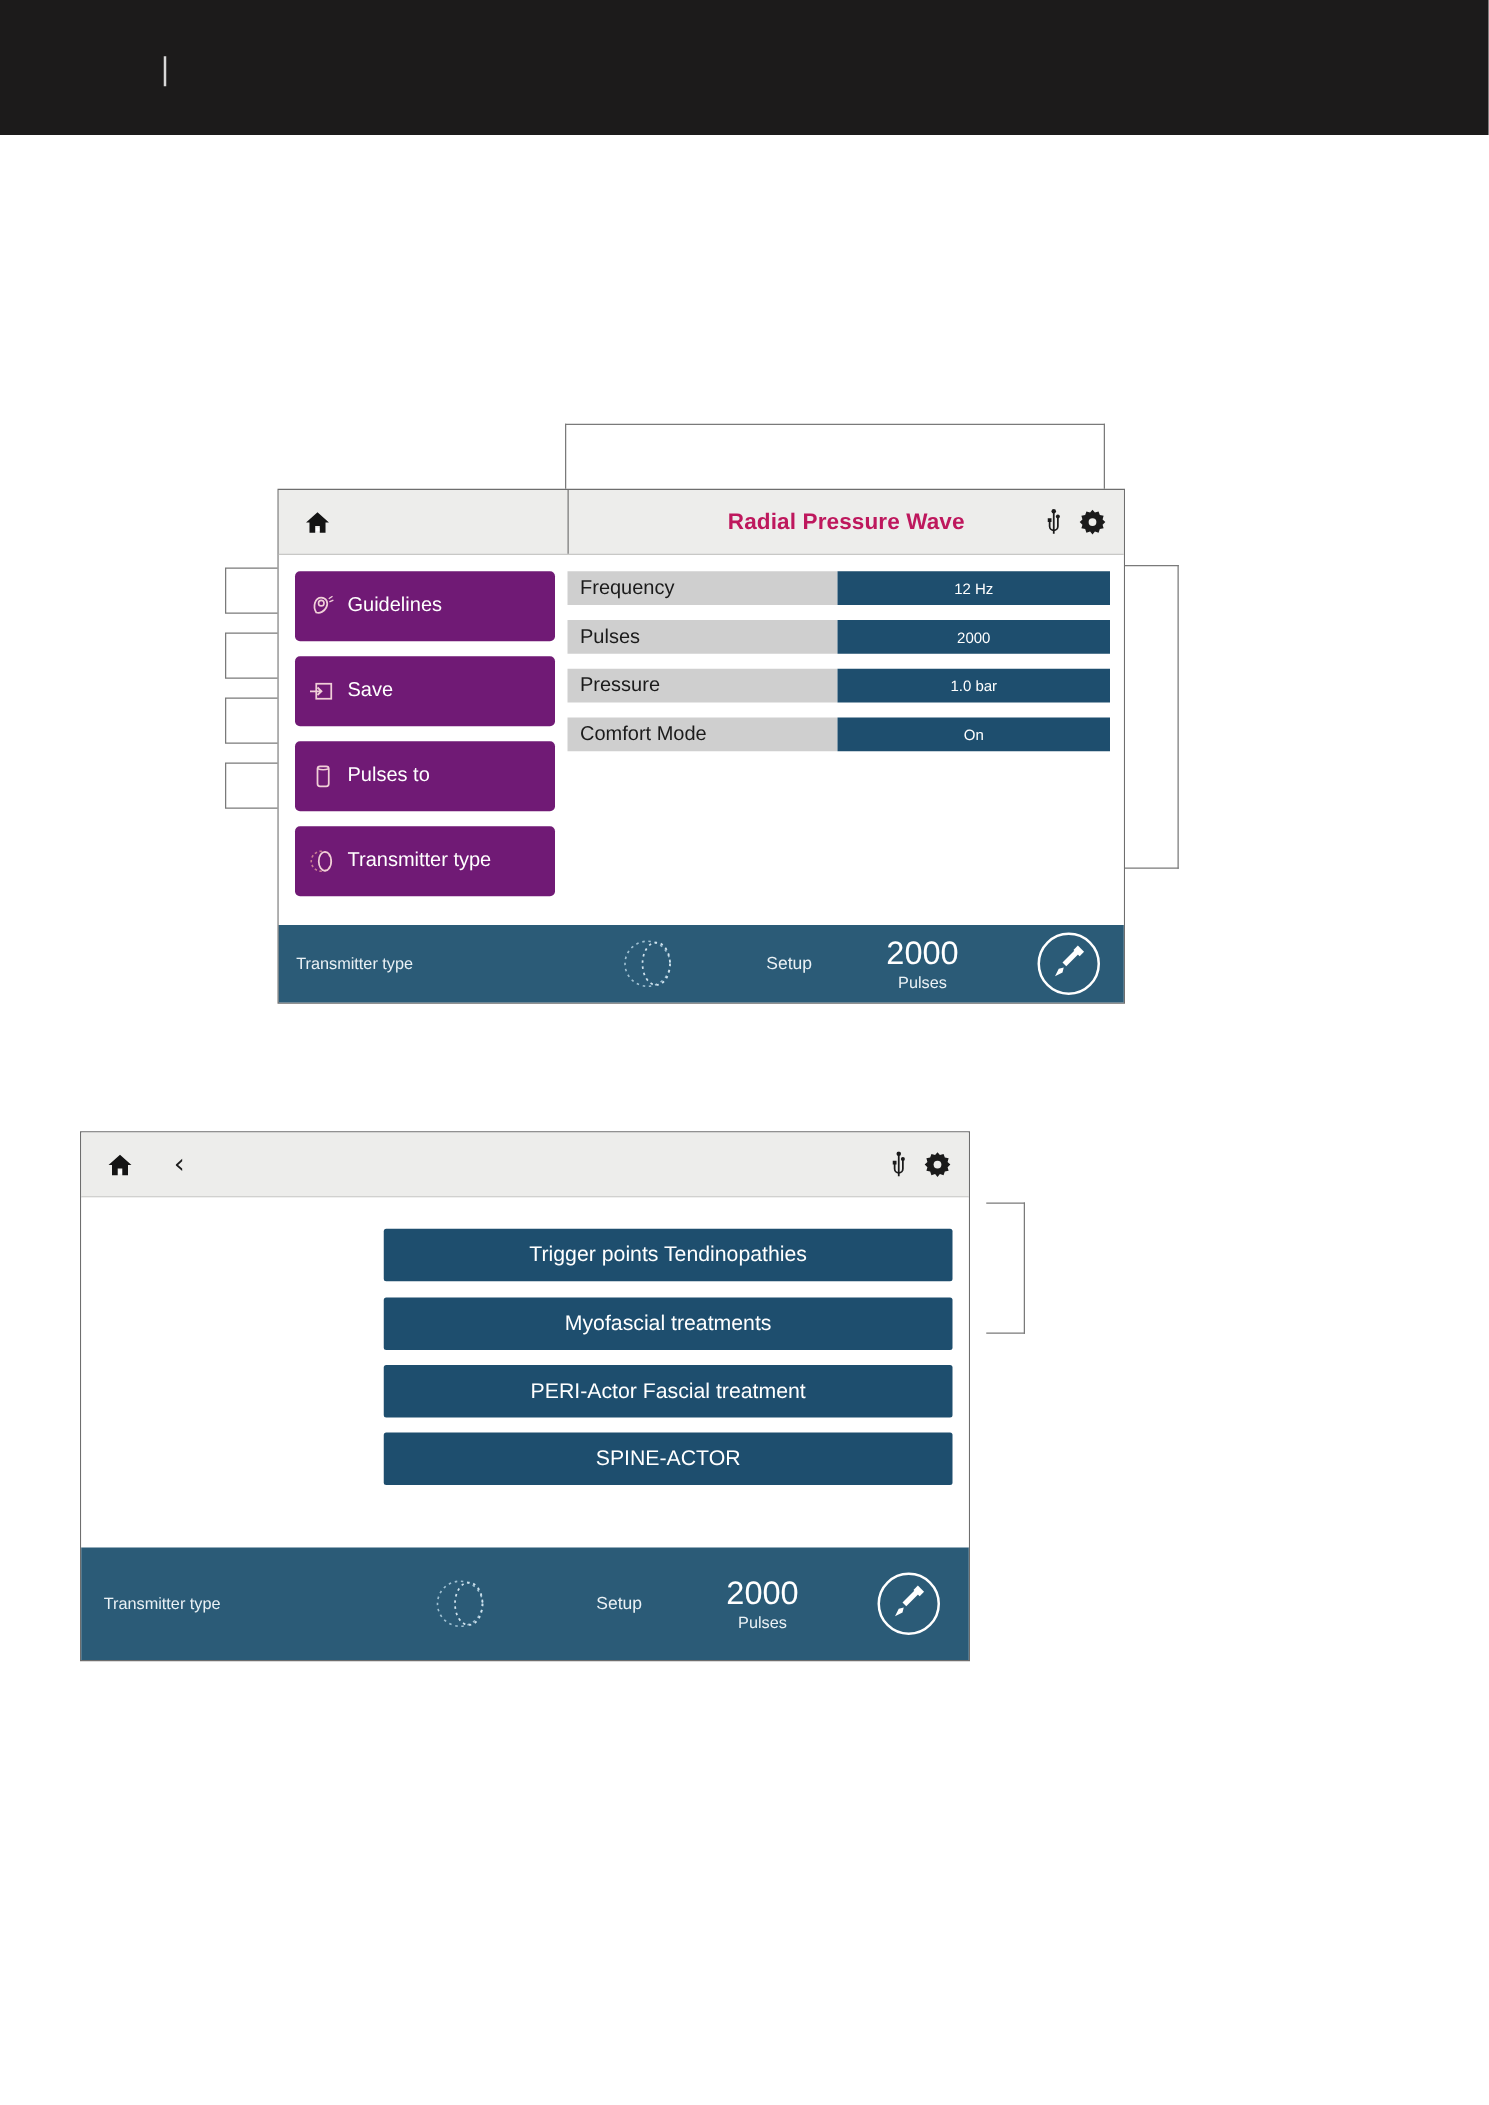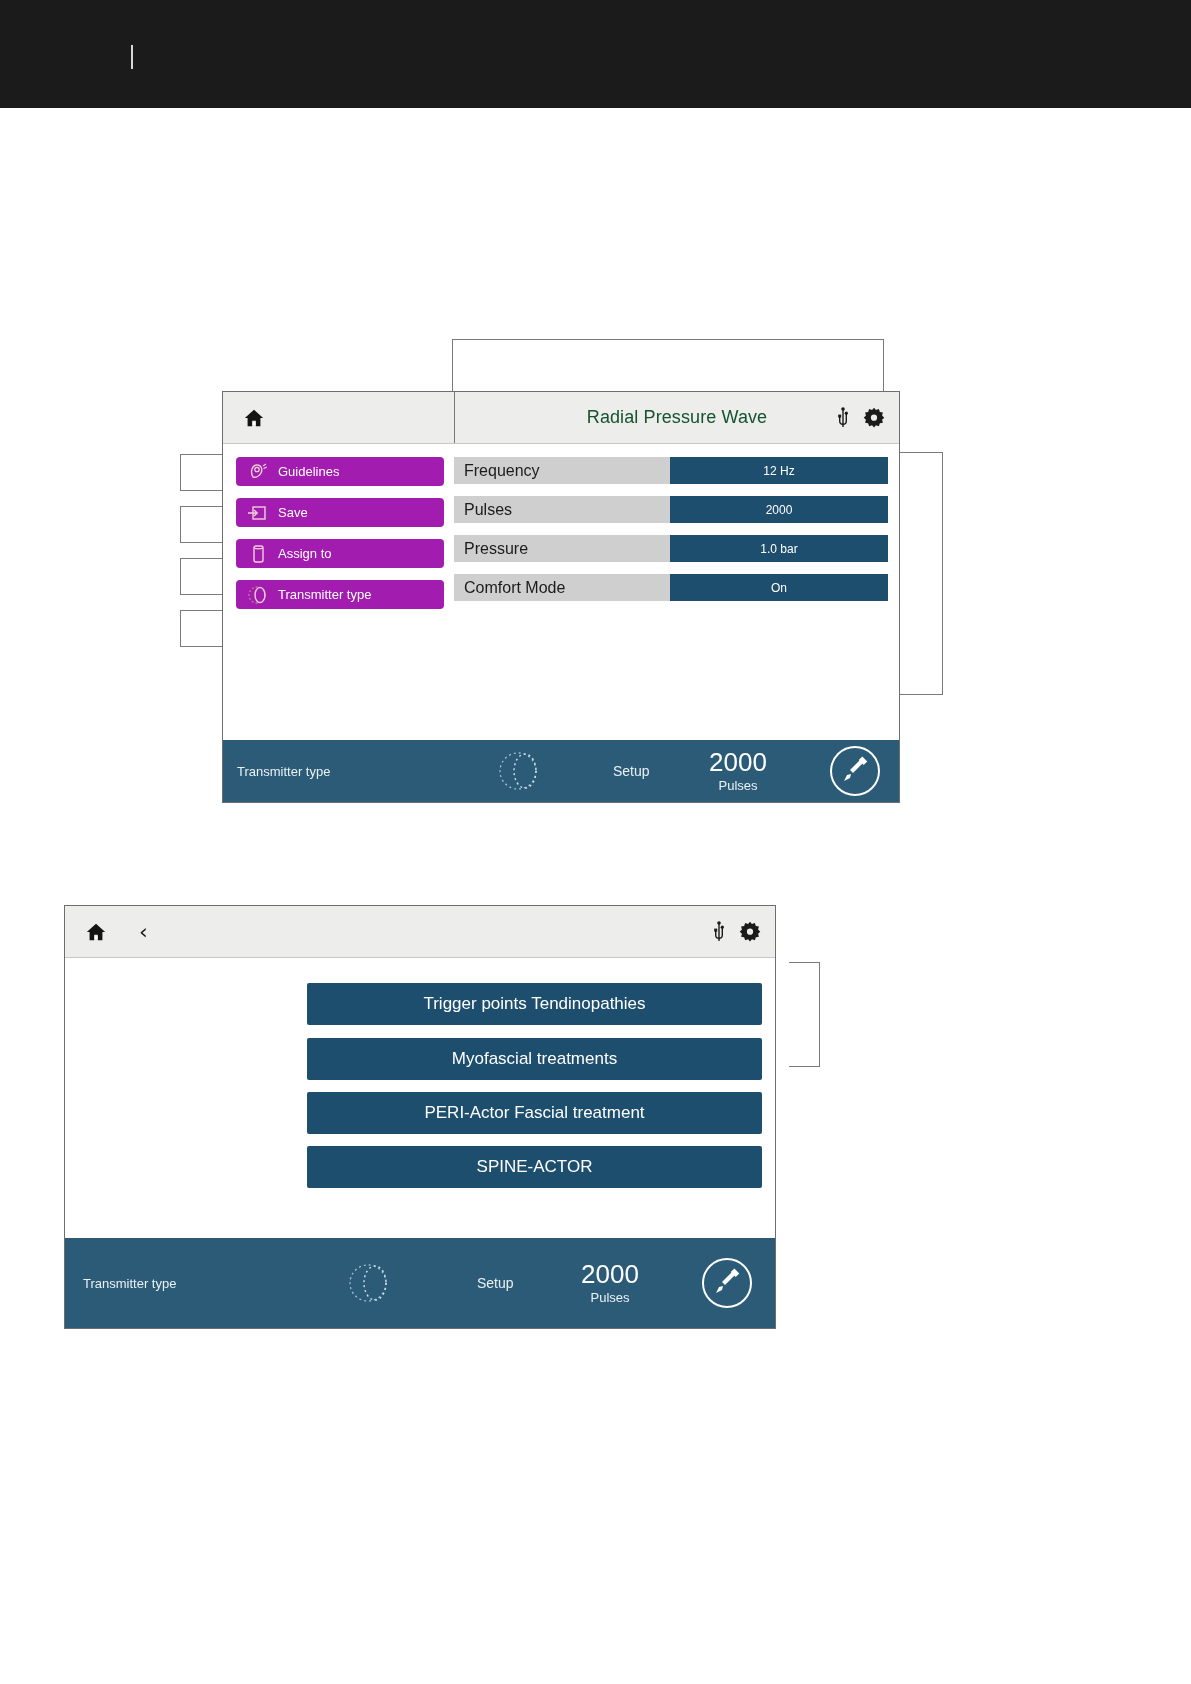--- a/index.html
+++ b/index.html
@@ -29,42 +29,42 @@
     border: 1px solid #6e6e6e;
   }
   .dev-header {
     height: 52px;
     background: #ededeb;
     border-bottom: 1px solid #c8c8c6;
     display: flex; align-items: center;
     position: relative;
   }
   .dev-title {
-    font-size: 18px; font-weight: normal; color: #14532d;
+    font-size: 18px; font-weight: bold; color: #be185d;
     letter-spacing: .1px;
   }
   .hdr-icons {
     position: absolute; right: 14px; top: 50%; transform: translateY(-50%);
     display: flex; align-items: center; gap: 12px;
   }
   .icon-home { width: 22px; height: 22px; display:block; }
   .icon-usb  { width: 15px; height: 22px; display:block; }
   .icon-gear { width: 22px; height: 22px; display:block; }
   .icon-back { font-size: 22px; color:#1b1b1b; line-height:1; font-family:"DejaVu Sans", sans-serif; }
 
   
   .p1-body { position: relative; height: 296px; background:#fff; }
   .p1-col-left  { position:absolute; left:13px; top:13px; width:208px; }
   .p1-col-right { position:absolute; left:231px; top:13px; width:434px; }
 
   .red-btn {
-    height: 29px; margin-bottom: 12px;
-    background: #a21caf; border-radius: 4px;
+    height: 56px; margin-bottom: 12px;
+    background: #701a75; border-radius: 4px;
     display: flex; align-items: center; padding-left: 10px; gap: 8px;
-    color: #ffffff; font-size: 13px;
+    color: #ffffff; font-size: 16px;
   }
   .red-btn .lbl { color:#fff; }
   .red-ico { width: 24px; height: 24px; flex: 0 0 24px; display:block; }
 
   .param-row { display:flex; height:27px; margin-bottom:12px; }
   .param-name {
     flex: 0 0 216px; background:#cfcfcf; color:#1b1b1b;
     font-size:16px; display:flex; align-items:center; padding-left:10px;
   }
   .param-val {
@@ -178,21 +178,21 @@
           <span class="lbl">Save</span>
         </div>
 
         <div class="red-btn">
           <span class="red-ico">
             <svg viewBox="0 0 24 24" width="24" height="24">
               <rect x="8" y="4" width="9" height="16" rx="2" fill="none" stroke="#f0cfd7" stroke-width="1.4"></rect>
               <path d="M8 6 q4.5 1.6 9 0" fill="none" stroke="#f0cfd7" stroke-width="1.2"></path>
             </svg>
           </span>
-          <span class="lbl">Assign to</span>
+          <span class="lbl">Pulses to</span>
         </div>
 
         <div class="red-btn">
           <span class="red-ico">
             <svg viewBox="0 0 24 24" width="24" height="24">
               <circle cx="11" cy="12" r="8" fill="none" stroke="#c97e92" stroke-width="1.3" stroke-dasharray="2 2"></circle>
               <ellipse cx="14" cy="12" rx="5" ry="7.6" fill="none" stroke="#f0cfd7" stroke-width="1.4"></ellipse>
             </svg>
           </span>
           <span class="lbl">Transmitter type</span>

